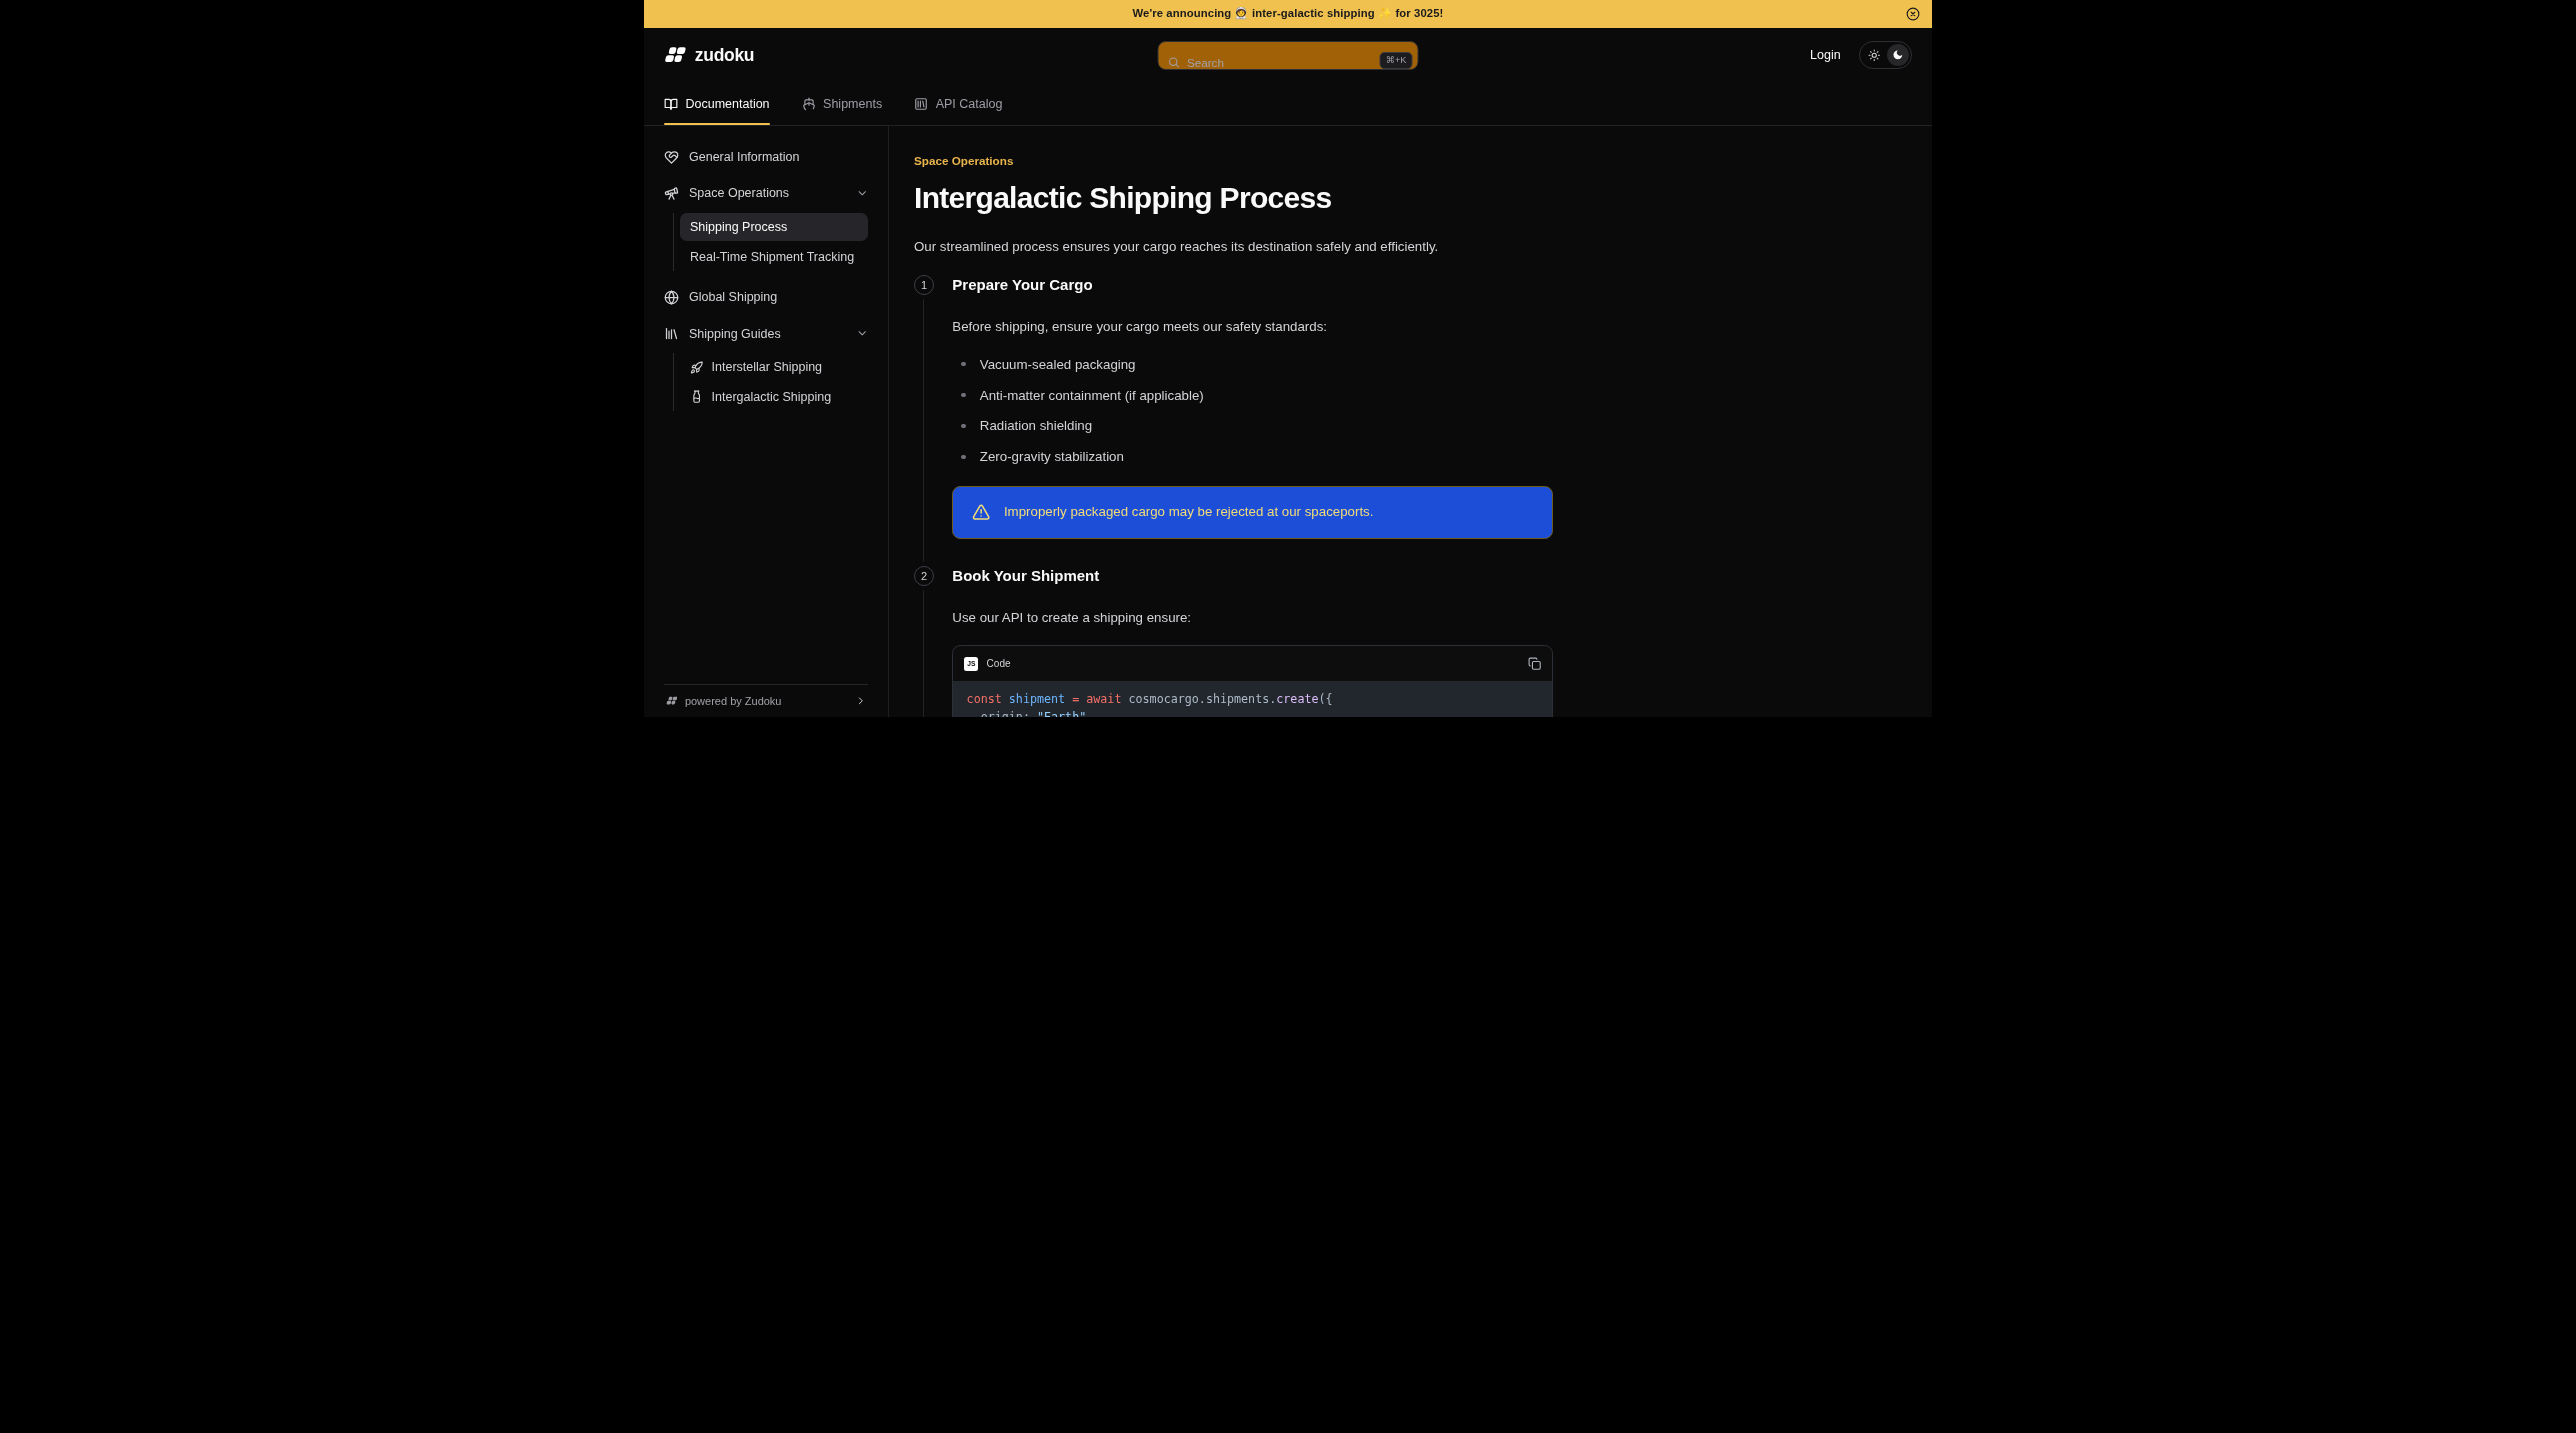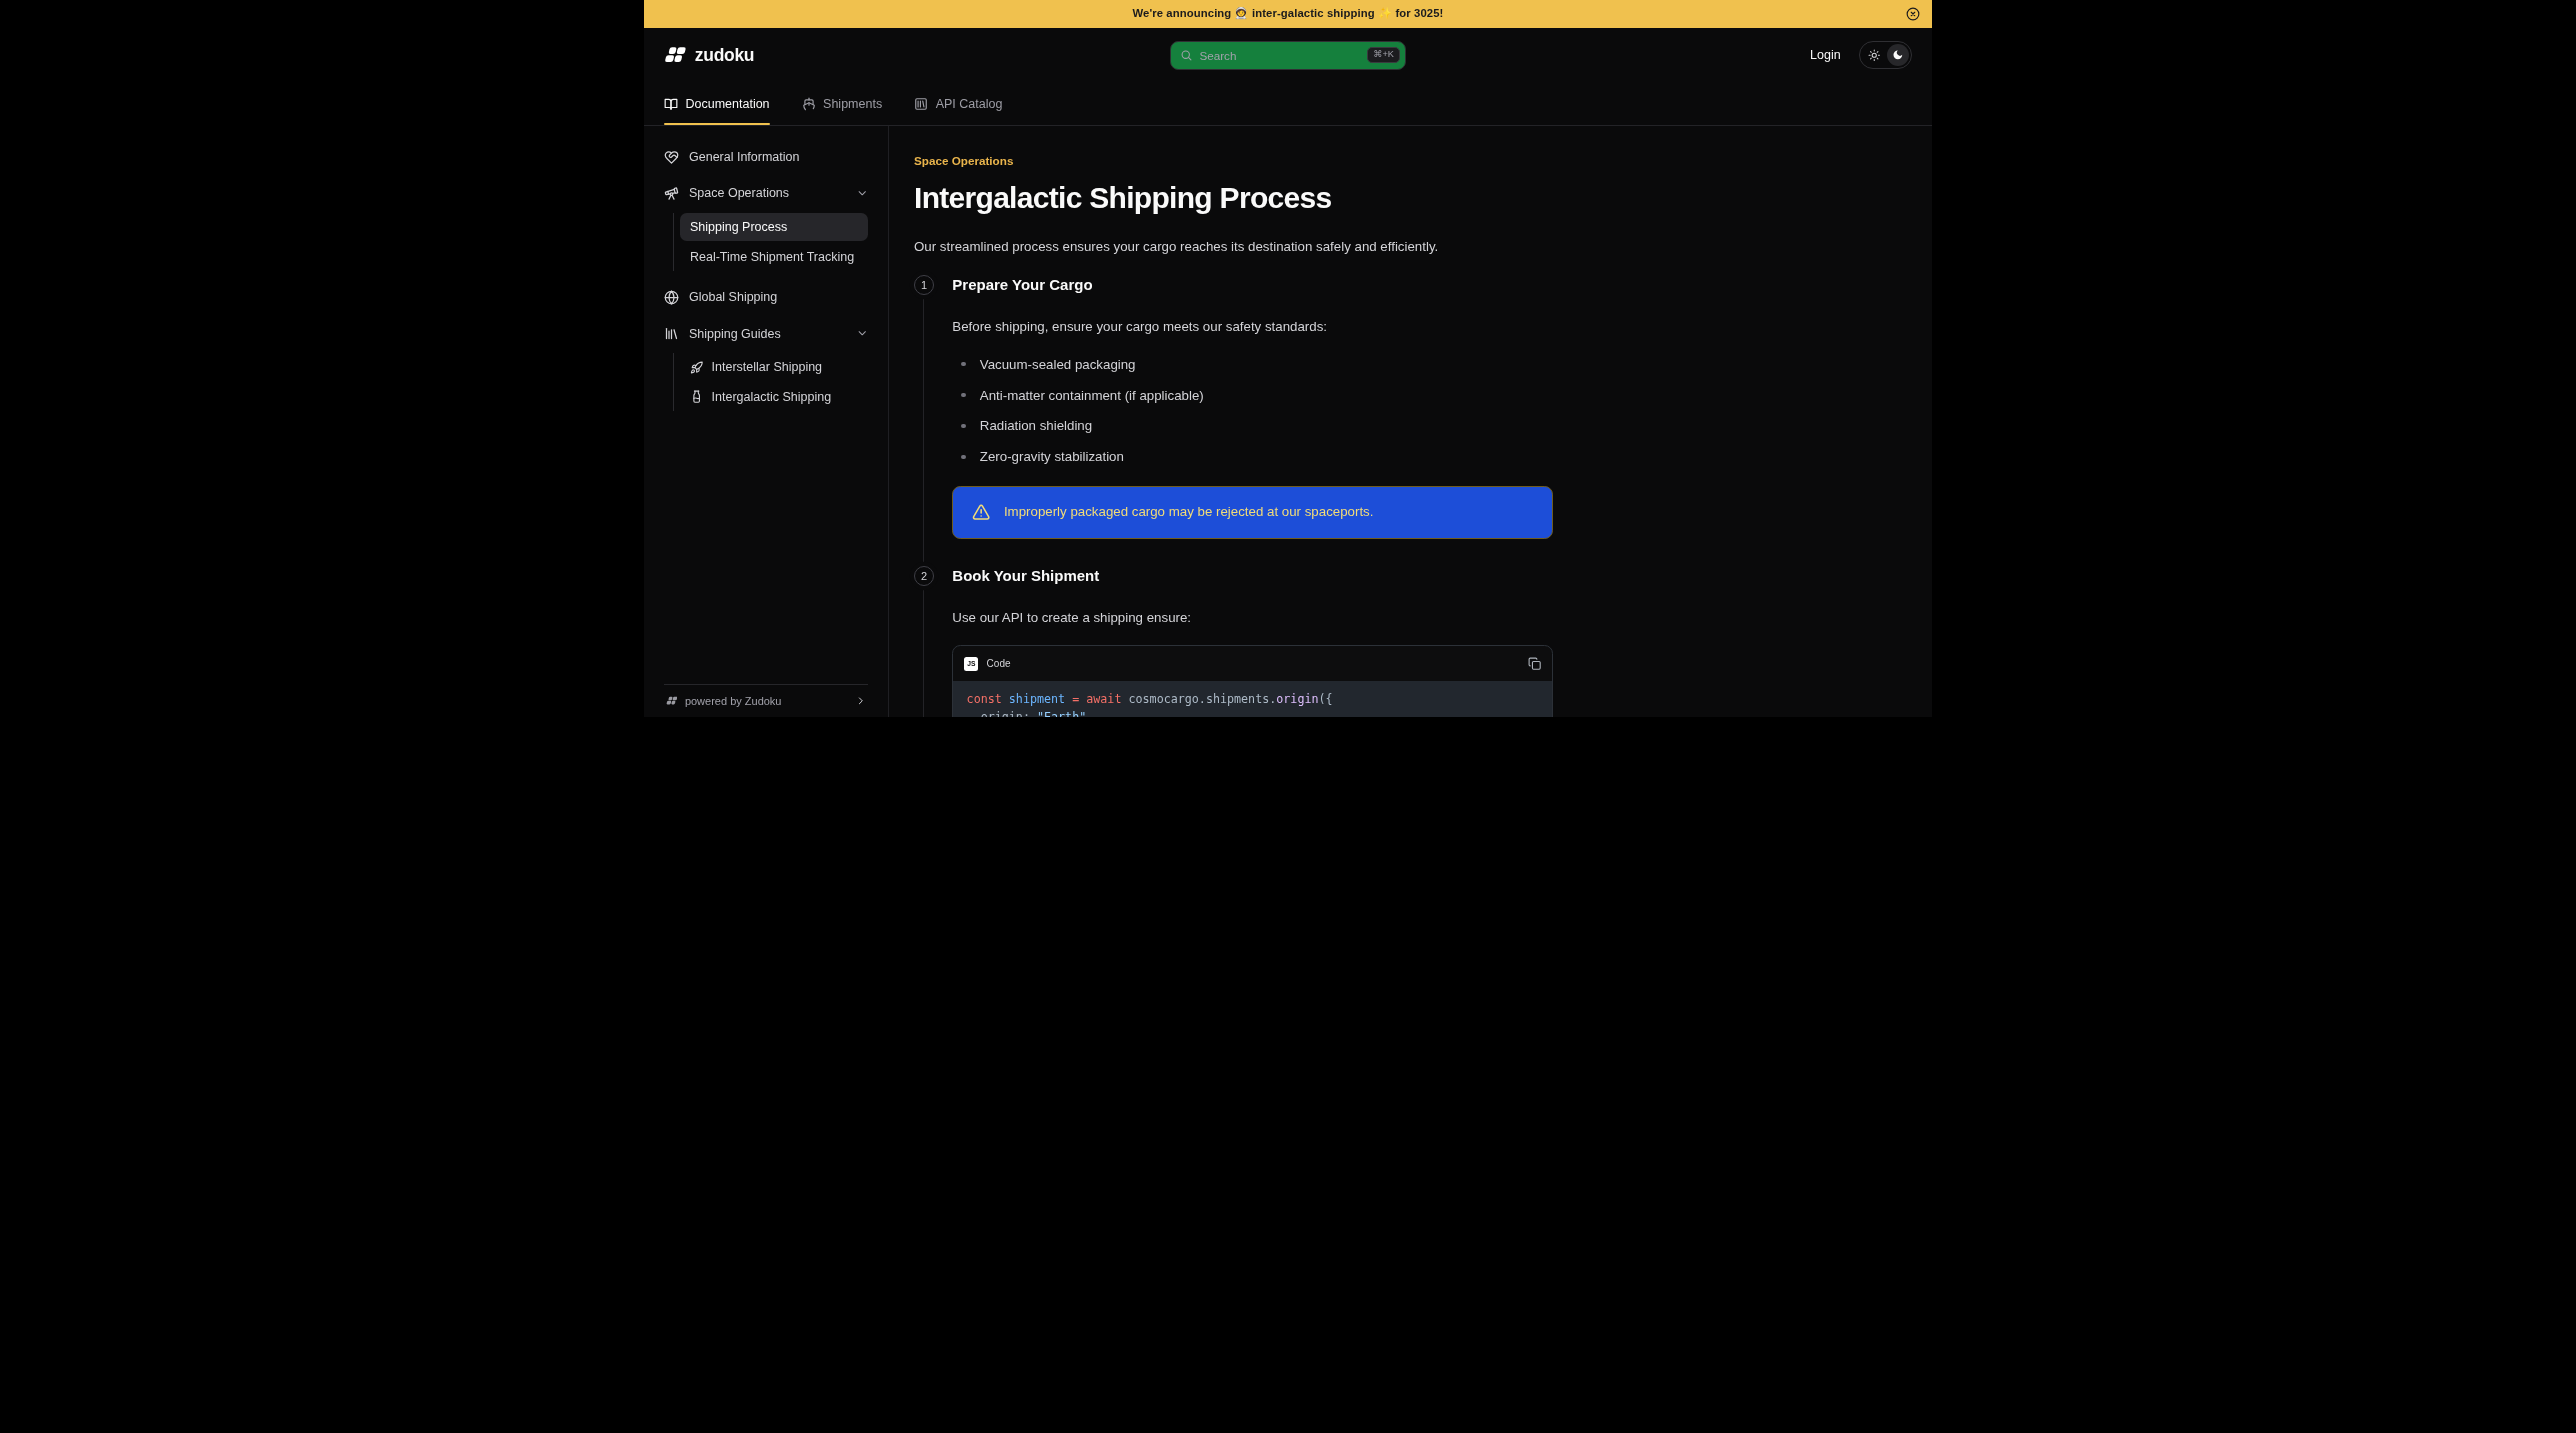--- a/index.html
+++ b/index.html
@@ -11,21 +11,21 @@
   .banner { height:27.5px; background:#f0c14e; display:flex; align-items:center; justify-content:center; position:relative; }
   .banner-text { font-size:11.3px; font-weight:600; color:#1b1b1d; letter-spacing:0.1px; }
   .banner-close { position:absolute; right:11.7px; top:50%; transform:translateY(-50%); background:none; border:none; cursor:pointer; display:flex; color:#1b1b1d; }
   .banner-close svg { width:14px; height:14px; }
 
   
   .header { height:55px; display:flex; align-items:center; padding:0 20px; position:relative; background:#0a0a0b; }
   .brand { display:flex; align-items:center; gap:8.3px; cursor:pointer; }
   .brand-glyph { width:22.5px; height:22.5px; }
   .brand-name { font-size:17.5px; font-weight:700; color:#fafafa; letter-spacing:-0.3px; }
-  .searchbox { position:absolute; left:50%; transform:translateX(-50%); width:236px; height:29px; display:flex; align-items:center; gap:6.7px; padding:0 5px 0 9.2px; background:#15803d; border:0.8px solid #2f2f33; border-radius:8.3px; cursor:text; }
+  .searchbox { position:absolute; left:50%; transform:translateX(-50%); width:261px; height:29px; display:flex; align-items:flex-end; gap:6.7px; padding:0 5px 0 9.2px; background:#a16207; border:0.8px solid #2f2f33; border-radius:8.3px; cursor:text; }
   .searchbox svg { width:12.5px; height:12.5px; color:#a1a1aa; flex:none; }
   .searchbox input { flex:1; background:transparent; border:none; outline:none; color:#e4e4e7; font-size:11.7px; font-family:inherit; }
   .searchbox input::placeholder { color:#a1a1aa; }
   .kbd { font-size:9.2px; color:#a1a1aa; background:#1c1c1f; border:0.8px solid #3a3a3f; border-radius:5px; padding:2.5px 5px; line-height:1; }
   .header-right { margin-left:auto; display:flex; align-items:center; gap:18.3px; }
   .login-btn { background:none; border:none; color:#fafafa; font-size:12.5px; font-weight:500; font-family:inherit; cursor:pointer; }
   .theme-toggle { width:53px; height:27.5px; border:0.8px solid #2f2f33; border-radius:833px; background:transparent; display:flex; align-items:center; justify-content:space-between; padding:0 2.5px 0 7.5px; cursor:pointer; }
   .theme-toggle .sun { width:12.5px; height:12.5px; color:#d4d4d8; }
   .moon-wrap { width:22px; height:22px; border-radius:50%; background:#27272a; display:flex; align-items:center; justify-content:center; }
   .moon-wrap svg { width:11.7px; height:11.7px; color:#fafafa; }
@@ -303,21 +303,21 @@
                   <span class="js-badge">JS</span>
                   <span class="code-title">Code</span>
                   <button class="copy-btn">
                     <svg viewBox="0 0 24 24" fill="none" stroke="currentColor" stroke-width="2" stroke-linecap="round" stroke-linejoin="round">
                         <rect x="8" y="8" width="14" height="14" rx="2"></rect>
                         <path d="M4 16c-1.1 0-2-.9-2-2V4c0-1.1.9-2 2-2h10c1.1 0 2 .9 2 2"></path>
                       </svg>
                   </button>
                 </div>
                 <div class="code-body">
-<pre><span><span class="tok kw">const </span><span class="tok var">shipment </span><span class="tok kw">= </span><span class="tok kw">await </span><span class="tok fg">cosmocargo.shipments.</span><span class="tok fn">origin</span><span class="tok fg">({</span>
+<pre><span><span class="tok kw">const </span><span class="tok var">shipment </span><span class="tok kw">= </span><span class="tok kw">await </span><span class="tok fg">cosmocargo.shipments.</span><span class="tok fn">create</span><span class="tok fg">({</span>
 <span class="tok fg">  origin: </span><span class="tok str">"Earth"</span><span class="tok fg">,</span>
 </span></pre>
                 </div>
               </div>
 
             </div>
           </div>
 
         </div>
       </div>

